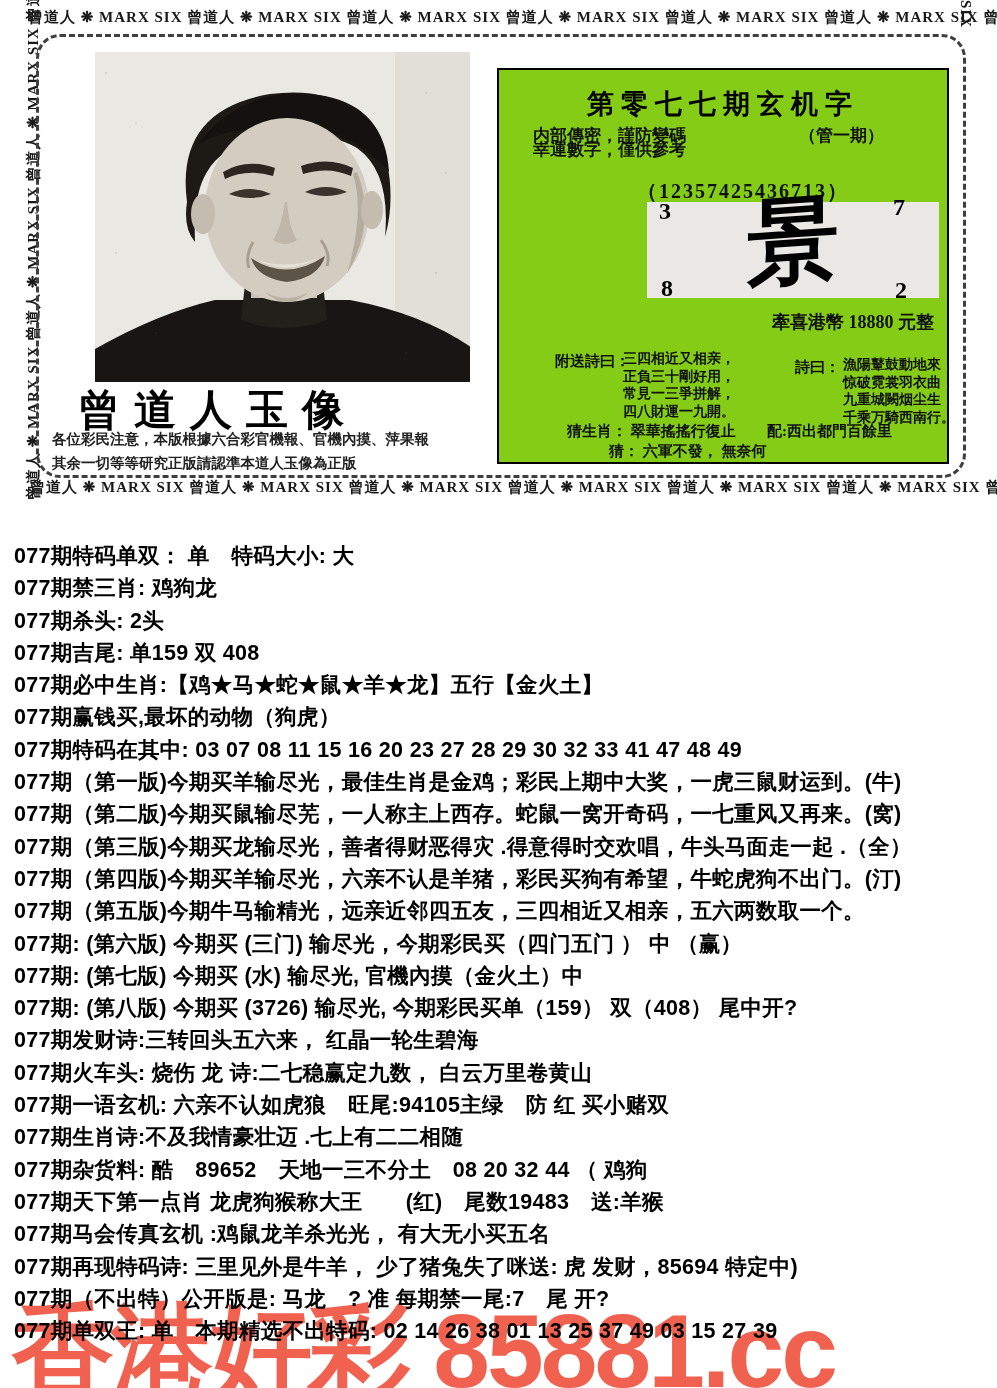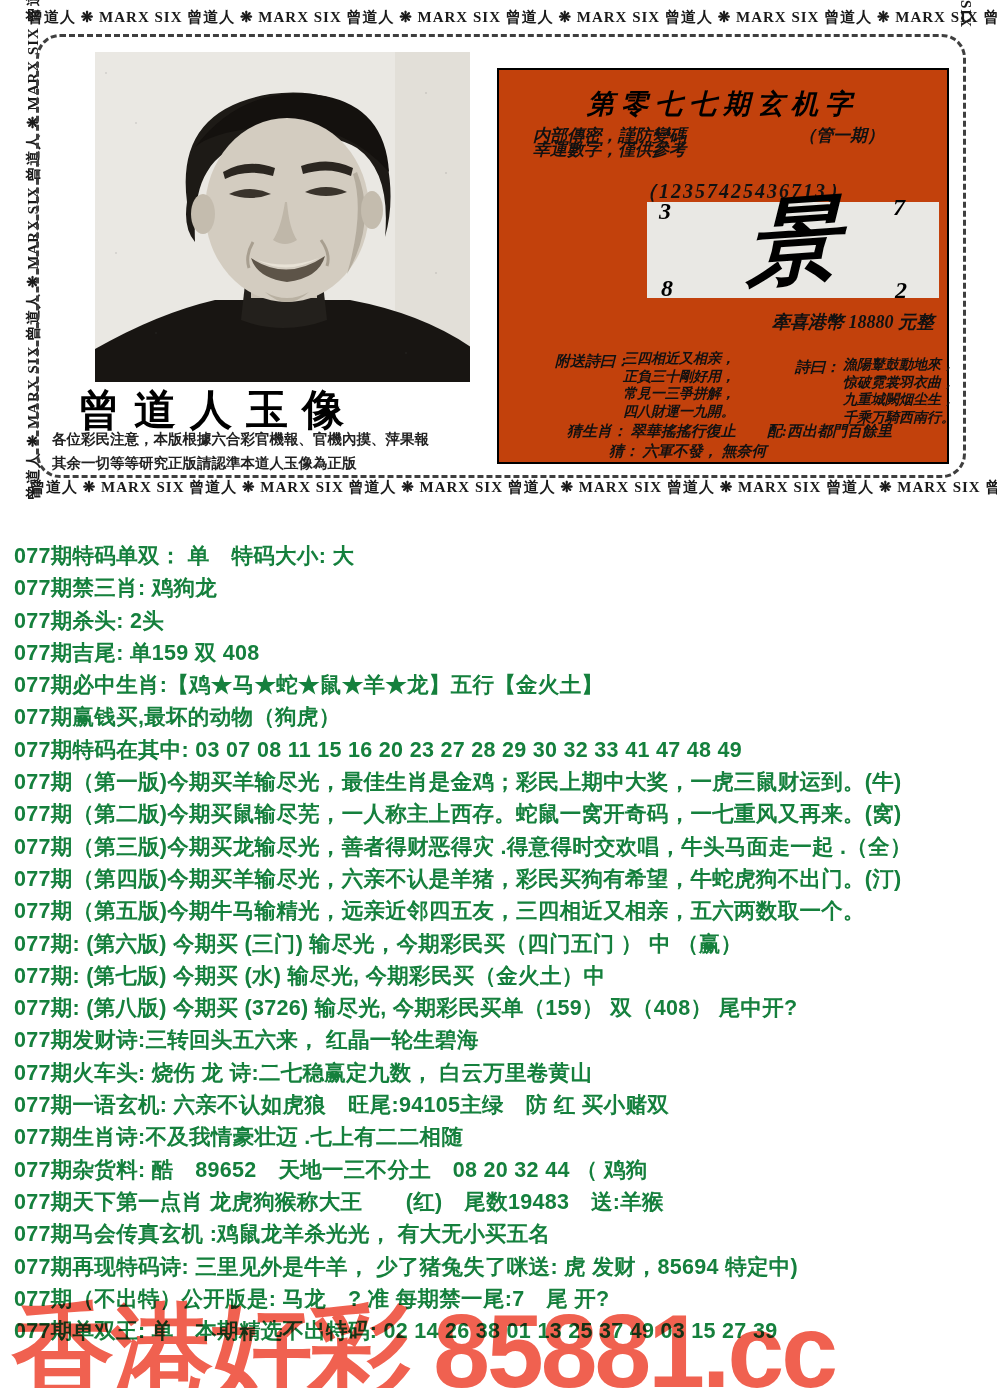--- a/index.html
+++ b/index.html
@@ -15,21 +15,21 @@
   .deco-frame{left:36px;top:34px;width:924px;height:438px;border:3px dashed #3f3f3f;
               border-radius:24px;}
   
   .photo{left:95px;top:52px;width:375px;height:330px;background:#eceae6;overflow:hidden;}
   .caption{left:78px;top:382px;width:410px;text-align:left;
            font-family:Liberation Serif, serif;font-weight:bold;font-size:42px;
            letter-spacing:14px;color:#000;}
   .note{left:52px;width:430px;font-family:"Liberation Serif",serif;font-weight:bold;
         font-size:14.5px;color:#222;white-space:nowrap;}
   
-  .charm{left:497px;top:68px;width:448px;height:392px;border:2px solid #000;background:#c2410c;font-style:italic;}
+  .charm{left:497px;top:68px;width:448px;height:392px;border:2px solid #000;background:#84cc16;}
   .charm-title{left:0;right:0;top:16px;text-align:center;font-family:"Liberation Serif",serif;
                font-weight:bold;font-size:27px;letter-spacing:7px;color:#000;}
   .charm-sub{font-family:"Liberation Serif",serif;font-weight:bold;font-size:17px;color:#111;}
   .charm-nums{left:0;right:0;top:108px;text-align:center;font-family:"Liberation Serif",serif;
               font-weight:bold;font-size:20px;letter-spacing:2px;margin-left:40px;}
   .num-block{left:148px;top:132px;width:292px;height:96px;background:#e9e8e4;}
   .corner-num{position:absolute;font-family:"Liberation Serif",serif;font-weight:bold;
               font-size:24px;color:#000;}
   .big-glyph{position:absolute;left:0;right:0;top:-8px;text-align:center;
              font-family:"Liberation Serif",serif;font-weight:bold;font-size:92px;
@@ -37,21 +37,21 @@
   .prize{left:180px;top:240px;width:255px;text-align:right;
          font-family:"Liberation Serif",serif;font-weight:bold;font-size:18px;}
   .poem-label{font-family:"Liberation Serif",serif;font-weight:bold;font-size:15px;}
   .poem-line{font-family:"Liberation Serif",serif;font-weight:bold;font-size:14px;
              line-height:17.5px;white-space:nowrap;}
   .charm-foot{font-family:"Liberation Serif",serif;font-weight:bold;font-size:15px;
               white-space:nowrap;}
   
   .list{left:14px;top:541px;width:975px;}
   .list .line{height:32.3px;font-size:21.5px;font-weight:600;white-space:nowrap;
-              color:#15803d;letter-spacing:0.3px;}
+              color:#000000;letter-spacing:0.3px;}
   
   .watermark{left:12px;top:1284px;width:980px;font-size:103px;font-weight:800;
              letter-spacing:-3px;white-space:nowrap;opacity:0.88;
              mix-blend-mode:multiply;transform:scaleX(0.99);transform-origin:left;}
 </style>
 </head>
 <body>
 
 <div id="page">
 
@@ -165,21 +165,21 @@
     <div class="line">077期吉尾: 单159 双 408</div>
     <div class="line">077期必中生肖:【鸡★马★蛇★鼠★羊★龙】五行【金火土】</div>
     <div class="line">077期赢钱买,最坏的动物（狗虎）</div>
     <div class="line">077期特码在其中: 03 07 08 11 15 16 20 23 27 28 29 30 32 33 41 47 48 49</div>
     <div class="line">077期（第一版)今期买羊输尽光，最佳生肖是金鸡；彩民上期中大奖，一虎三鼠财运到。(牛)</div>
     <div class="line">077期（第二版)今期买鼠输尽芜，一人称主上西存。蛇鼠一窝开奇码，一七重风又再来。(窝)</div>
     <div class="line">077期（第三版)今期买龙输尽光，善者得财恶得灾 .得意得时交欢唱，牛头马面走一起 .（全）</div>
     <div class="line">077期（第四版)今期买羊输尽光，六亲不认是羊猪，彩民买狗有希望，牛蛇虎狗不出门。(汀)</div>
     <div class="line">077期（第五版)今期牛马输精光，远亲近邻四五友，三四相近又相亲，五六两数取一个。</div>
     <div class="line">077期: (第六版) 今期买 (三门) 输尽光，今期彩民买（四门五门 ） 中 （赢）</div>
-    <div class="line">077期: (第七版) 今期买 (水) 输尽光, 今期彩民买（金火土）中</div>
+    <div class="line">077期: (第七版) 今期买 (水) 输尽光, 官機內摸（金火土）中</div>
     <div class="line">077期: (第八版) 今期买 (3726) 输尽光, 今期彩民买单（159） 双（408） 尾中开?</div>
     <div class="line">077期发财诗:三转回头五六来， 红晶一轮生碧海</div>
     <div class="line">077期火车头: 烧伤 龙 诗:二七稳赢定九数， 白云万里卷黄山</div>
     <div class="line">077期一语玄机: 六亲不认如虎狼　旺尾:94105主绿　防 红 买小赌双</div>
     <div class="line">077期生肖诗:不及我情豪壮迈 .七上有二二相随</div>
     <div class="line">077期杂货料: 酷　89652　天地一三不分土　08 20 32 44 （ 鸡狗</div>
     <div class="line">077期天下第一点肖 龙虎狗猴称大王　　(红)　尾数19483　送:羊猴</div>
     <div class="line">077期马会传真玄机 :鸡鼠龙羊杀光光， 有大无小买五名</div>
     <div class="line">077期再现特码诗: 三里见外是牛羊， 少了猪兔失了咪送: 虎 发财，85694 特定中)</div>
     <div class="line">077期（不出特）公开版是: 马龙　? 准 每期禁一尾:7　尾 开?</div>

